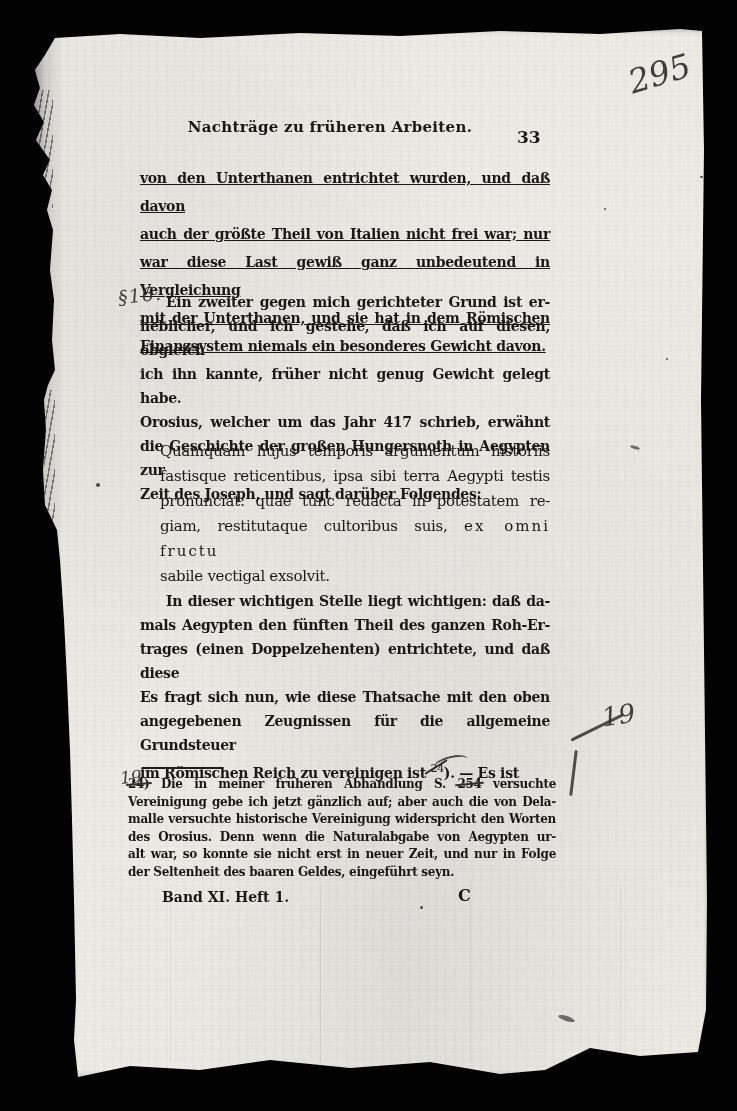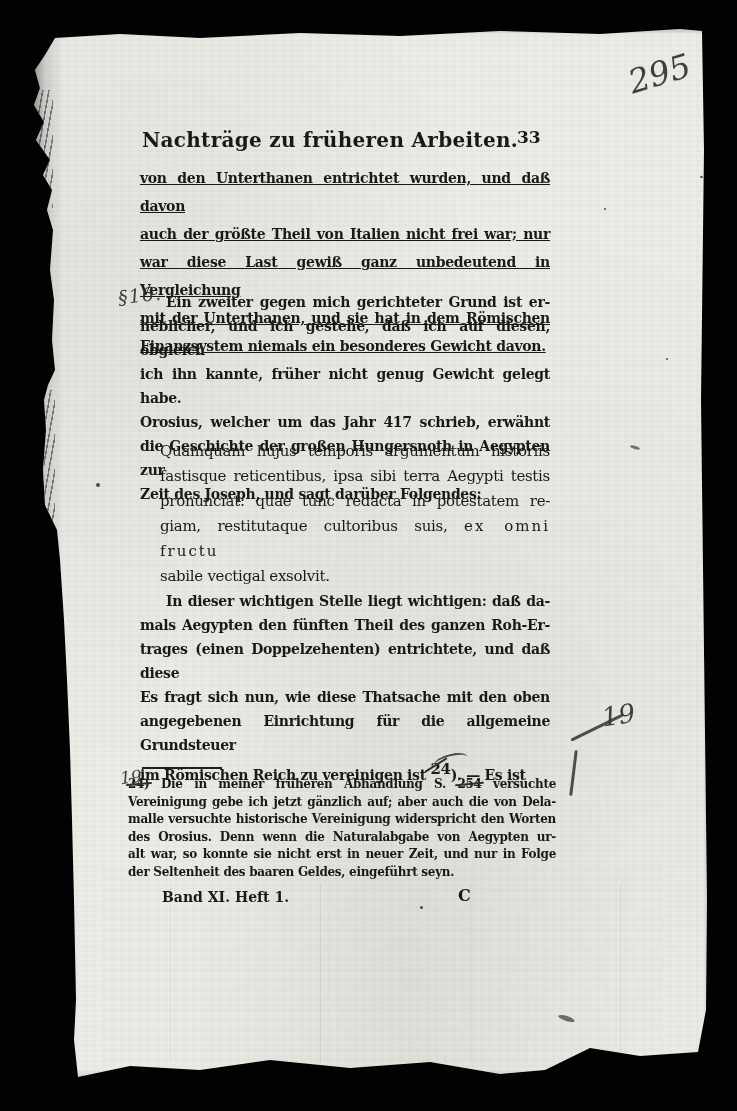--- a/index.html
+++ b/index.html
@@ -32,34 +32,34 @@
   .crease{position:absolute;background:repeating-linear-gradient(100deg, rgba(25,25,25,0.5) 0 1.5px, transparent 1.5px 6px);}
   .crease.c1{left:6px;top:64px;width:17px;height:118px;}
   .crease.c2{left:14px;top:364px;width:11px;height:140px;}
   .bleed{position:absolute;left:72px;top:842px;width:560px;height:195px;opacity:0.55;
     background:repeating-linear-gradient(180deg, rgba(0,0,0,0.035) 0 2px, transparent 2px 10px);}
   .fold{position:absolute;top:858px;width:1px;height:178px;background:rgba(0,0,0,0.06);}
   .speck{position:absolute;background:rgba(22,22,22,0.75);border-radius:50%;}
   .smudge{position:absolute;width:17px;height:5px;background:rgba(30,30,30,0.6);border-radius:50%;transform:rotate(18deg);}
   
   .print{color:#191918;}
-  .hdr{position:absolute;left:110px;top:102px;width:380px;text-align:center;
-       font-size:20px;font-weight:bold;letter-spacing:0.3px;}
+  .hdr{position:absolute;left:110px;top:92px;width:380px;text-align:center;
+       font-size:15px;font-weight:bold;letter-spacing:0.3px;}
   .pageno{position:absolute;left:487px;top:101px;font-size:17px;font-weight:bold;}
   .block{position:absolute;width:410px;left:110px;}
   .ln{width:100%;font-weight:bold;font-size:14px;letter-spacing:-0.3px;white-space:normal;}
   .just{text-align:justify;text-align-last:justify;}
   .p1{top:138px;} .p1 .ln{line-height:28px;text-decoration:underline;}
   .p2{top:264px;} .p2 .ln{line-height:24px;}
   .indent{padding-left:26px;box-sizing:border-box;}
   .quote{top:413px;left:130px;width:390px;}
   .quote .ln{font-weight:normal;font-size:15px;line-height:25px;letter-spacing:-0.3px;}
   .sp{letter-spacing:2px;}
   .p3{top:563px;} .p3 .ln{line-height:24px;}
-  .fn-mark{font-size:15px;vertical-align:super;position:relative;font-weight:bold;}
+  .fn-mark{font-size:11px;vertical-align:super;position:relative;font-weight:normal;}
   .fn-mark::after{content:'';position:absolute;left:-7px;top:4px;width:26px;height:2px;
       background:#343230;transform:rotate(-32deg);border-radius:2px;}
   .fn-mark::before{content:'';position:absolute;left:4px;top:-6px;width:34px;height:12px;
       border-top:2px solid rgba(52,50,48,0.85);border-radius:50%;transform:rotate(-14deg);}
   .rule{position:absolute;left:112px;top:741px;width:80px;height:2px;background:#1d1d1c;}
   .fnote{top:750px;left:98px;width:428px;}
   .fnote .ln{font-size:12px;line-height:17.6px;letter-spacing:-0.3px;}
   .struck{position:relative;}
   .struck::after{content:'';position:absolute;left:-2px;right:-3px;top:46%;height:2.2px;
       background:#33312f;transform:rotate(-5deg);border-radius:2px;}
@@ -127,21 +127,21 @@
         <div class="ln just">pronunciat: quae tunc redacta in potestatem re-</div>
         <div class="ln just"><span>giam, restitutaque cultoribus suis,</span> <span class="sp">ex omni fructu</span></div>
         <div class="ln sp">sabile vectigal exsolvit.</div>
       </div>
 
       <div class="block p3">
         <div class="ln just indent">In dieser wichtigen Stelle liegt wichtigen: daß da-</div>
         <div class="ln just">mals Aegypten den fünften Theil des ganzen Roh-Er-</div>
         <div class="ln just">trages (einen Doppelzehenten) entrichtete, und daß diese</div>
         <div class="ln just">Es fragt sich nun, wie diese Thatsache mit den oben</div>
-        <div class="ln just">angegebenen Einrichtung für die allgemeine Grundsteuer</div>
+        <div class="ln just">angegebenen Zeugnissen für die allgemeine Grundsteuer</div>
         <div class="ln"><span>im Römischen Reich zu vereinigen ist</span> <span class="fn-mark">24</span><span>). — Es ist</span></div>
       </div>
 
       <div class="rule"></div>
 
       <div class="block fnote">
         <div class="ln just"><span class="struck">24)</span> <span>Die in meiner früheren Abhandlung S.</span> <span class="struck">254</span> <span>versuchte</span></div>
         <div class="ln just">Vereinigung gebe ich jetzt gänzlich auf; aber auch die von Dela-</div>
         <div class="ln just">malle versuchte historische Vereinigung widerspricht den Worten</div>
         <div class="ln just">des Orosius. Denn wenn die Naturalabgabe von Aegypten ur-</div>

